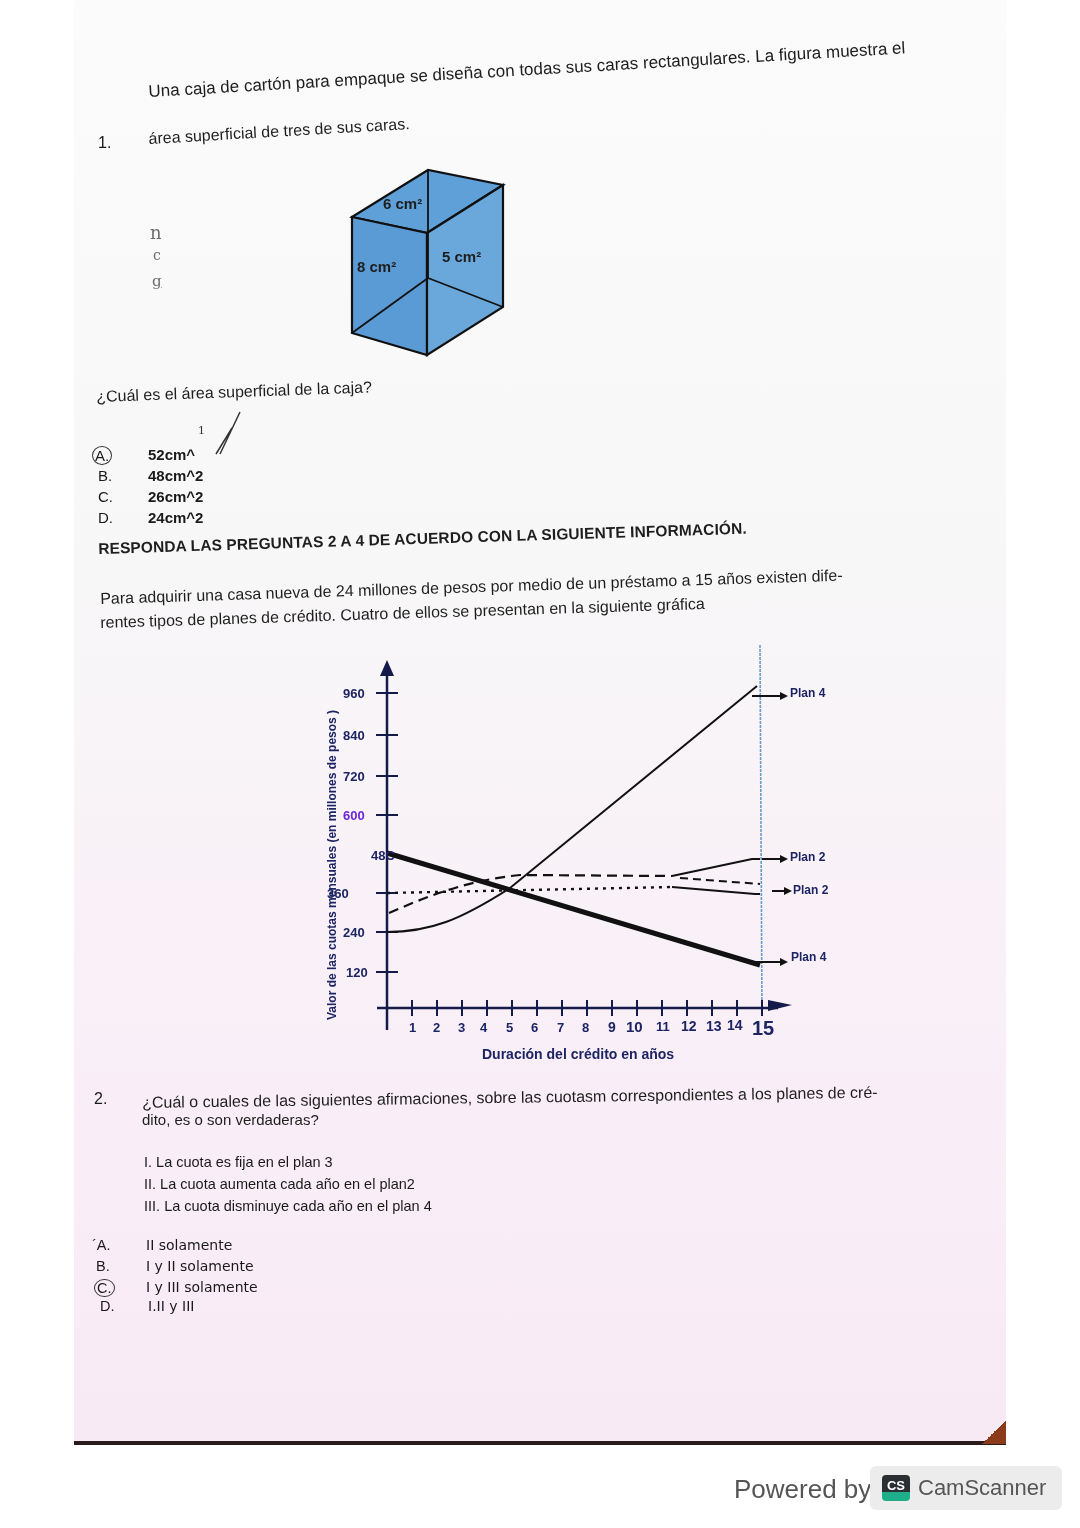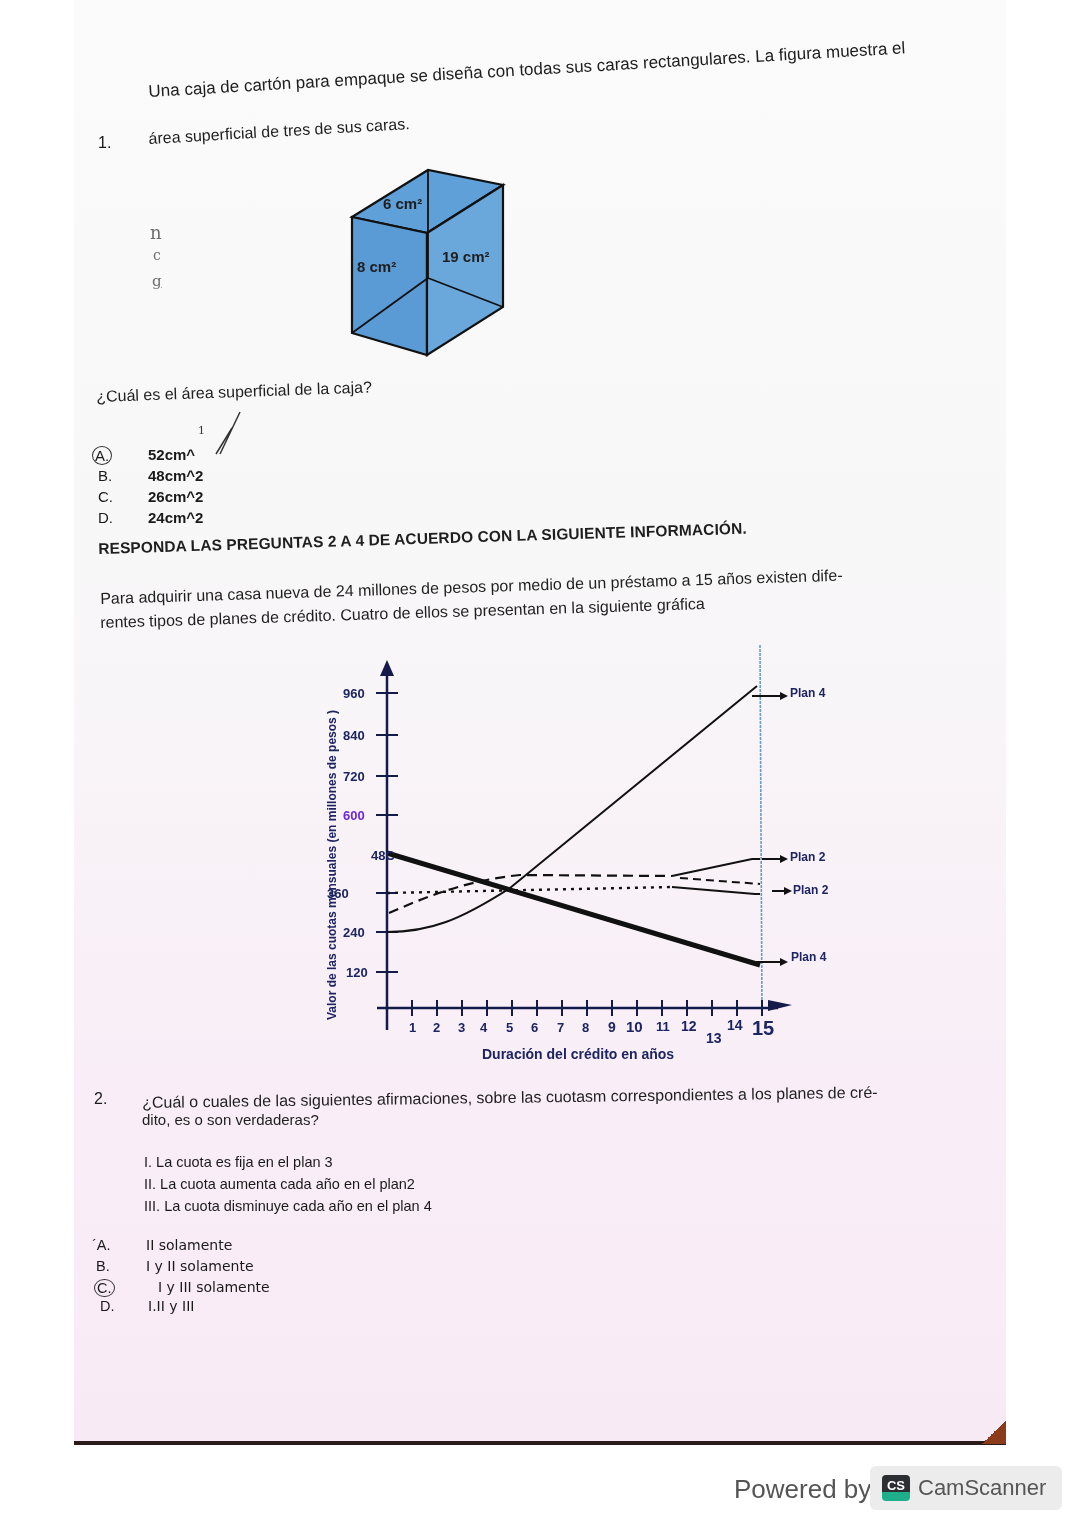--- a/index.html
+++ b/index.html
@@ -70,21 +70,21 @@
     <polygon points="87,98 163,50 163,172 87,220" fill="#6aa8dc"></polygon>
   </g>
   <g stroke="#111" stroke-width="1.8" fill="none">
     <line x1="88" y1="35" x2="88" y2="143"></line>
     <line x1="88" y1="143" x2="12" y2="198"></line>
     <line x1="88" y1="143" x2="163" y2="172"></line>
   </g>
 </svg>
 <div class="txt" style="left:383px; top:195px; font-size:15px; font-weight:bold;">6 cm²</div>
 <div class="txt" style="left:357px; top:258px; font-size:15px; font-weight:bold;">8 cm²</div>
-<div class="txt" style="left:442px; top:248px; font-size:15px; font-weight:bold;">19 cm²</div>
+<div class="txt" style="left:442px; top:248px; font-size:15px; font-weight:bold;">5 cm²</div>
 
 <div class="hand" style="left:150px; top:222px;">n</div>
 <div class="hand" style="left:153px; top:247px; font-size:14px;">c</div>
 <div class="hand" style="left:152px; top:272px; font-size:15px; text-decoration:underline;">g</div>
 
 <div class="txt question">¿Cuál es el área superficial de la caja?</div>
 <svg style="position:absolute; left:212px; top:410px;" width="34" height="50">
   <path d="M4,44 L20,18 M8,44 L28,2" stroke="#333" stroke-width="1.5" fill="none"></path>
 </svg>
 <div class="hand" style="left:198px; top:424px; font-size:11px; color:#333;">1</div>
@@ -190,21 +190,21 @@
   <div class="txt" style="left:458px; top:1020px; font-size:13px; font-weight:bold; color:#1c2463;">3</div>
   <div class="txt" style="left:480px; top:1020px; font-size:13px; font-weight:bold; color:#1c2463;">4</div>
   <div class="txt" style="left:506px; top:1020px; font-size:13px; font-weight:bold; color:#1c2463;">5</div>
   <div class="txt" style="left:531px; top:1020px; font-size:13px; font-weight:bold; color:#1c2463;">6</div>
   <div class="txt" style="left:557px; top:1020px; font-size:13px; font-weight:bold; color:#1c2463;">7</div>
   <div class="txt" style="left:582px; top:1020px; font-size:13px; font-weight:bold; color:#1c2463;">8</div>
   <div class="txt" style="left:608px; top:1019px; font-size:14px; font-weight:bold; color:#1c2463;">9</div>
   <div class="txt" style="left:626px; top:1018px; font-size:15px; font-weight:bold; color:#1c2463;">10</div>
   <div class="txt" style="left:656px; top:1019px; font-size:13px; font-weight:bold; color:#1c2463;">11</div>
   <div class="txt" style="left:681px; top:1018px; font-size:14px; font-weight:bold; color:#1c2463;">12</div>
-  <div class="txt" style="left:706px; top:1018px; font-size:14px; font-weight:bold; color:#1c2463;margin-top:12px;">13</div>
+  <div class="txt" style="left:706px; top:1018px; font-size:14px; font-weight:bold; color:#1c2463;">13</div>
   <div class="txt" style="left:727px; top:1017px; font-size:14px; font-weight:bold; color:#1c2463;">14</div>
   <div class="txt" style="left:752px; top:1017px; font-size:20px; font-weight:bold; color:#1c2463;">15</div>
 </div>
 <div class="txt" style="left:482px; top:1046px; font-size:14px; font-weight:bold; color:#1c2463;">Duración del crédito en años</div>
 
 <div class="txt" style="left:790px; top:686px; font-size:12px; font-weight:bold; color:#1c2463;">Plan 4</div>
 <div class="txt" style="left:790px; top:850px; font-size:12px; font-weight:bold; color:#1c2463;">Plan 2</div>
 <div class="txt" style="left:793px; top:883px; font-size:12px; font-weight:bold; color:#1c2463;">Plan 2</div>
 <div class="txt" style="left:791px; top:950px; font-size:12px; font-weight:bold; color:#1c2463;">Plan 4</div>
 
@@ -219,21 +219,21 @@
 <div class="ans" style="left:92px; top:1237px; width:220px; height:20px;">
   <span class="letter">´A.</span>
   <span class="val" style="left:54px;">II  solamente</span>
 </div>
 <div class="ans" style="left:96px; top:1258px; width:220px; height:20px;">
   <span class="letter">B.</span>
   <span class="val">I y II solamente</span>
 </div>
 <div class="ans" style="left:94px; top:1279px; width:220px; height:20px;">
   <span class="letter circle">C.</span>
-  <span class="val" style="left:64px;">I y III solamente</span>
+  <span class="val" style="left:52px;">I y III solamente</span>
 </div>
 <div class="ans" style="left:100px; top:1298px; width:220px; height:20px;">
   <span class="letter">D.</span>
   <span class="val" style="left:48px;">I.II y III</span>
 </div>
 
 <div class="footer">Powered by</div>
 <div class="cs-badge">
   <div class="cs-logo">CS</div>
   <div class="cs-name">CamScanner</div>

